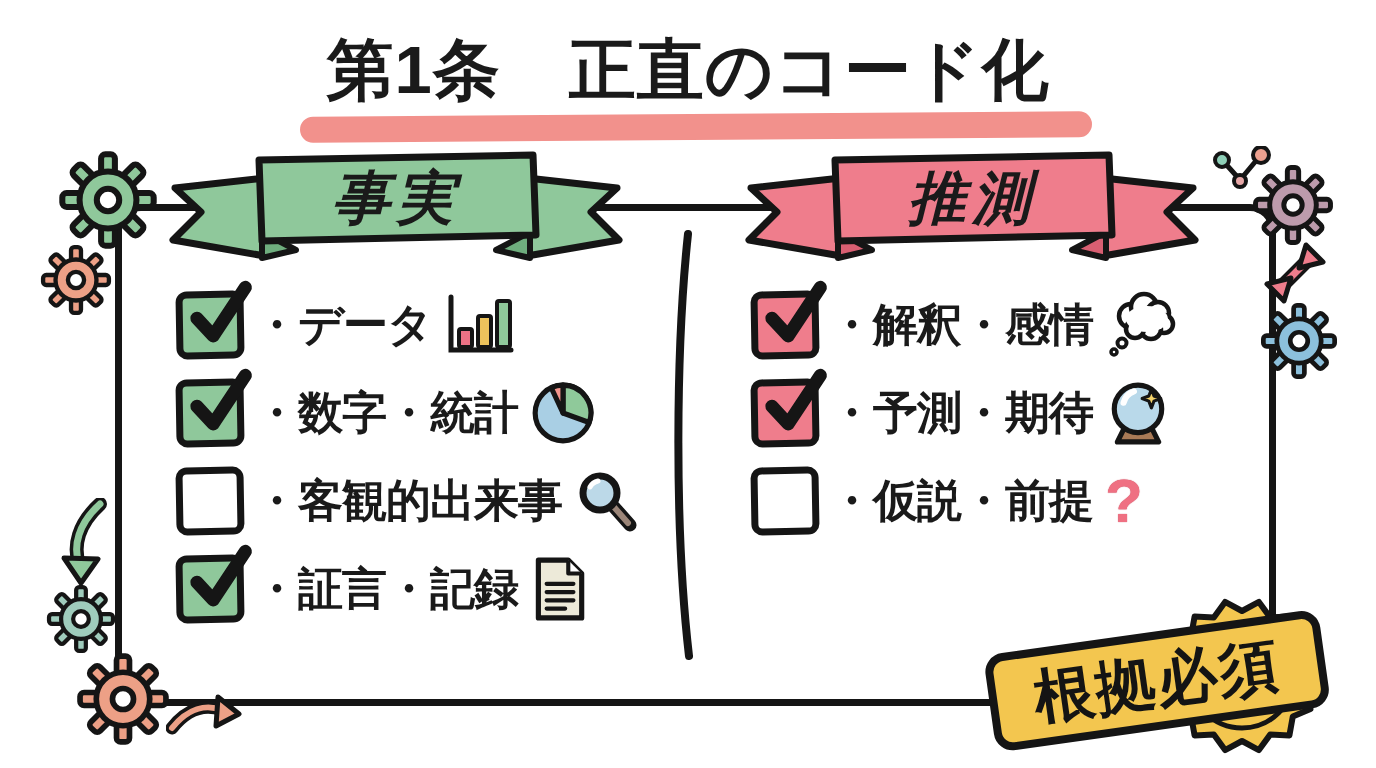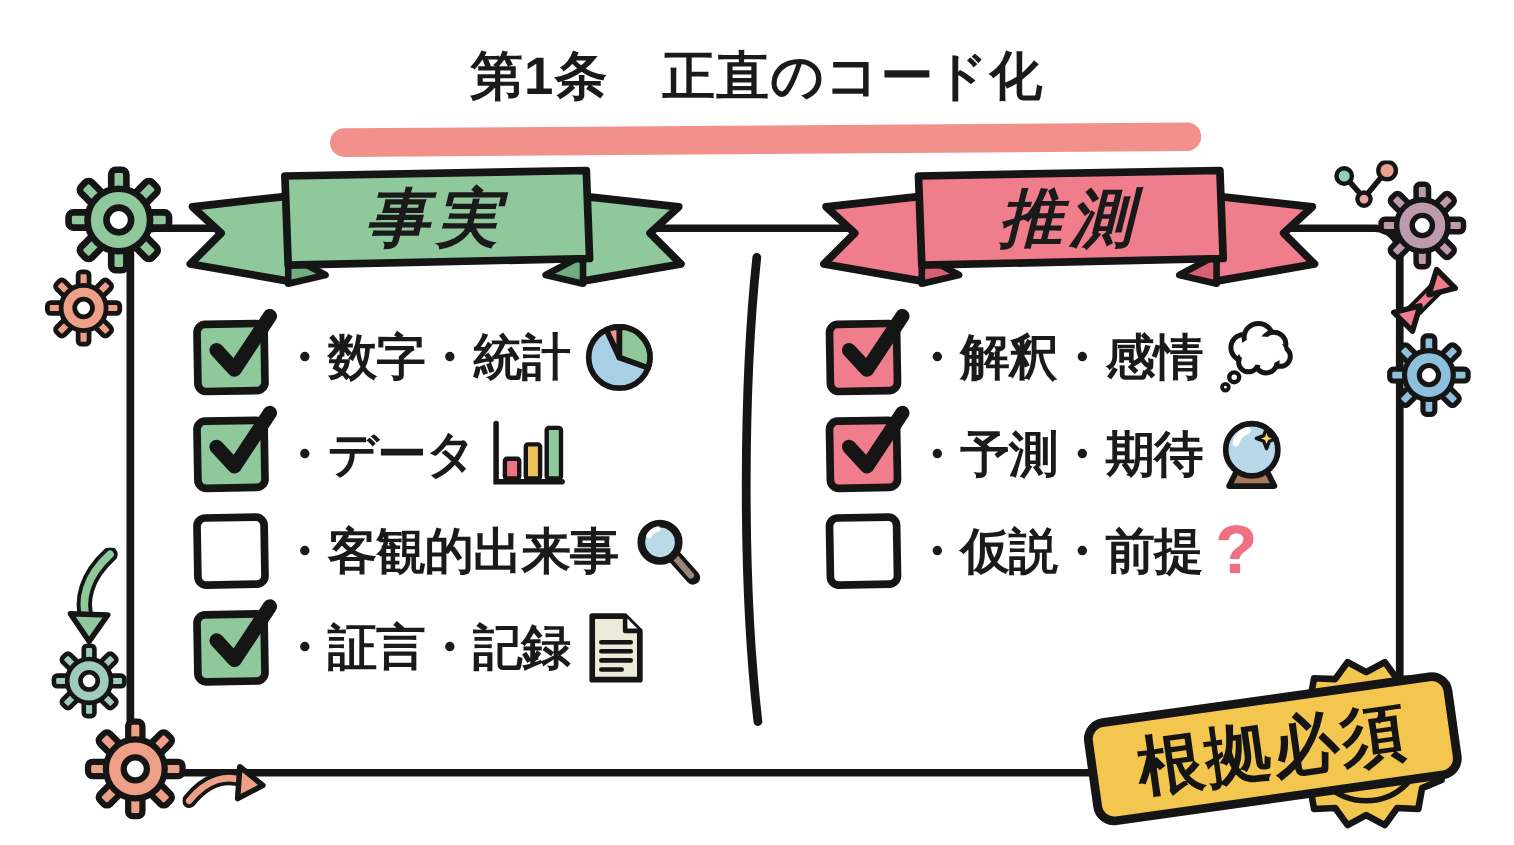--- a/index.html
+++ b/index.html
@@ -12,21 +12,21 @@
   .abs{position:absolute;}
 
   
   #title-wrap{left:0;top:18px;width:1376px;height:110px;text-align:center;}
   #title-highlight{
     left:300px;top:96px;width:792px;height:26px;background:#f2918c;
     border-radius:13px;transform:rotate(-.4deg);
   }
   #title-text{
     left:0;top:0;width:1376px;
-    font-size:48px;font-weight:900;letter-spacing:1px;line-height:104px;
+    font-size:67px;font-weight:900;letter-spacing:1px;line-height:104px;
     position:absolute;
   }
 
   
   #main-box{
     left:115px;top:204px;width:1147px;height:488px;
     border:7px solid #151515;border-radius:26px;background:#fff;
   }
   #divider{left:668px;top:226px;}
 
@@ -109,42 +109,42 @@
   </svg>
 </div>
 
 <div class="abs col" id="col-facts">
     <div class="row">
       <div class="checkbox" style="background: rgb(143, 200, 155);">
         <svg width="74" height="74" viewBox="0 0 74 74">
           <path d="M14,40 L30,58 L63,10" fill="none" stroke="#151515" stroke-width="13" stroke-linecap="round" stroke-linejoin="round"></path>
         </svg>
       </div>
-      <span class="row-label">・数字・統計</span>
-      <span class="row-icon">
-        <svg width="66" height="66" viewBox="0 0 64 64">
-          <circle cx="32" cy="32" r="27" fill="#a9cfe4" stroke="#151515" stroke-width="5"></circle>
-          <path d="M32,32 L32,5 A27,27 0 0 1 57.4,41.2 Z" fill="#8fc99a" stroke="#151515" stroke-width="5" stroke-linejoin="round"></path>
-          <path d="M32,32 L32,5 A27,27 0 0 0 20.6,7.5 Z" fill="#f2948c" stroke="#151515" stroke-width="5" stroke-linejoin="round"></path>
-        </svg>
-      </span>
-    </div>
-    <div class="row">
-      <div class="checkbox" style="background: rgb(143, 200, 155);">
-        <svg width="74" height="74" viewBox="0 0 74 74">
-          <path d="M14,40 L30,58 L63,10" fill="none" stroke="#151515" stroke-width="13" stroke-linecap="round" stroke-linejoin="round"></path>
-        </svg>
-      </div>
       <span class="row-label">・データ</span>
       <span class="row-icon">
         <svg width="72" height="64" viewBox="0 0 72 64">
           <path d="M7,4 V57 H67" fill="none" stroke="#151515" stroke-width="5" stroke-linecap="round"></path>
           <rect x="15" y="36" width="13" height="18" rx="2" fill="#ed7285" stroke="#151515" stroke-width="4"></rect>
           <rect x="34" y="23" width="13" height="31" rx="2" fill="#edc35c" stroke="#151515" stroke-width="4"></rect>
           <rect x="53" y="8" width="13" height="46" rx="2" fill="#8fc99a" stroke="#151515" stroke-width="4"></rect>
+        </svg>
+      </span>
+    </div>
+    <div class="row">
+      <div class="checkbox" style="background: rgb(143, 200, 155);">
+        <svg width="74" height="74" viewBox="0 0 74 74">
+          <path d="M14,40 L30,58 L63,10" fill="none" stroke="#151515" stroke-width="13" stroke-linecap="round" stroke-linejoin="round"></path>
+        </svg>
+      </div>
+      <span class="row-label">・数字・統計</span>
+      <span class="row-icon">
+        <svg width="66" height="66" viewBox="0 0 64 64">
+          <circle cx="32" cy="32" r="27" fill="#a9cfe4" stroke="#151515" stroke-width="5"></circle>
+          <path d="M32,32 L32,5 A27,27 0 0 1 57.4,41.2 Z" fill="#8fc99a" stroke="#151515" stroke-width="5" stroke-linejoin="round"></path>
+          <path d="M32,32 L32,5 A27,27 0 0 0 20.6,7.5 Z" fill="#f2948c" stroke="#151515" stroke-width="5" stroke-linejoin="round"></path>
         </svg>
       </span>
     </div>
     <div class="row">
       <div class="checkbox" style="background: rgb(255, 255, 255);"></div>
       <span class="row-label">・客観的出来事</span>
       <span class="row-icon">
         <svg width="64" height="64" viewBox="0 0 64 64">
           <path d="M40,38 L56,56" stroke="#151515" stroke-width="13" stroke-linecap="round"></path>
           <path d="M40,38 L54,54" stroke="#9b8578" stroke-width="6" stroke-linecap="round"></path>

